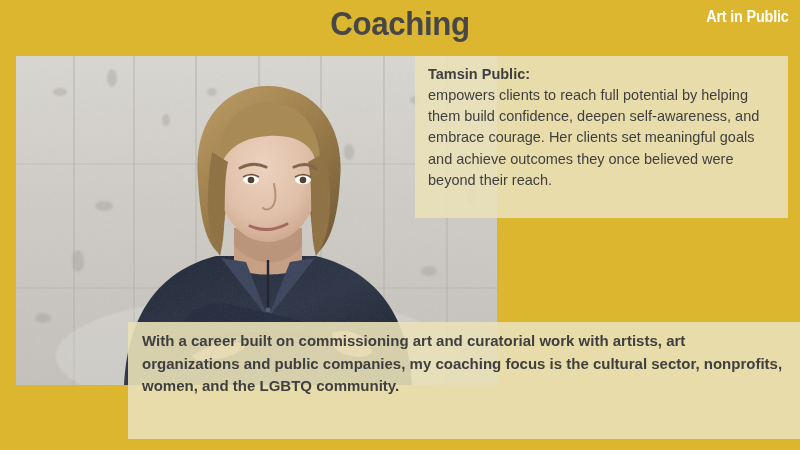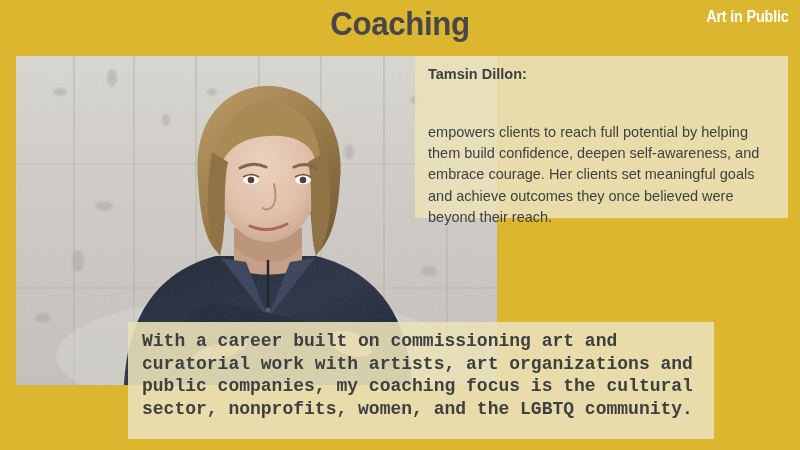--- a/index.html
+++ b/index.html
@@ -61,30 +61,28 @@
   #bio-panel .lead {
     font-weight:bold;
     font-size:14.5px;
     line-height:21px;
     display:block;
   }
   #bio-panel .body {
     font-size:14.5px;
     line-height:21.2px;
     display:block;
-    margin-top:37px;
   }
   #career-panel {
     left:128px; top:322px;
-    width:586px; height:117px;
+    width:672px; height:117px;
     padding:8px 14px 6px 14px;
     font-weight:bold;
-    font-size:18px;
+    font-size:15px;
     line-height:22.6px;
-    font-family:Liberation Mono, monospace;
   }
   #career-panel p { margin:0; }
 </style>
 </head>
 <body>
 
 <div id="slide">
 
   <div id="slide-title">Coaching</div>
 
@@ -204,21 +202,21 @@
           <path d="M212 329 C214 304 224 288 240 278"></path>
           <path d="M300 329 C302 306 296 288 284 276"></path>
           <path d="M330 329 C330 308 322 292 308 282"></path>
         </g>
       </g>
       <rect x="0" y="0" width="481" height="329" filter="url(#grain)" fill="none" opacity="0.5"></rect>
     </svg>
   </div>
 
   <div class="ivory-panel" id="bio-panel">
-    <span class="lead">Tamsin Dillon:</span>
+    <span class="lead">Tamsin Public:</span>
     <span class="body">empowers clients to reach full potential by helping them build confidence, deepen self-awareness, and embrace courage. Her clients set meaningful goals and achieve outcomes they once believed were beyond their reach.</span>
   </div>
 
   <div class="ivory-panel" id="career-panel">
     <p>With a career built on commissioning art and curatorial work with artists, art organizations and public companies, my coaching focus is the cultural sector, nonprofits, women, and the LGBTQ community.</p>
   </div>
 
 </div>
 
 </body></html>

